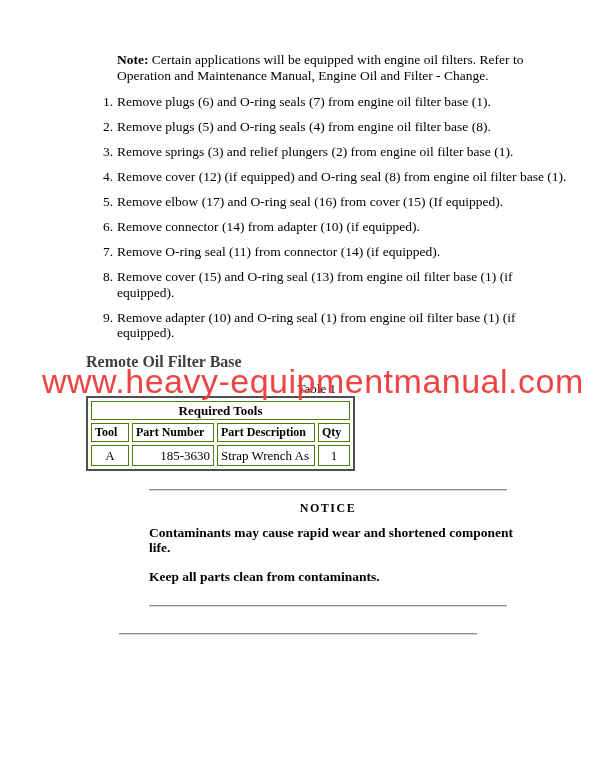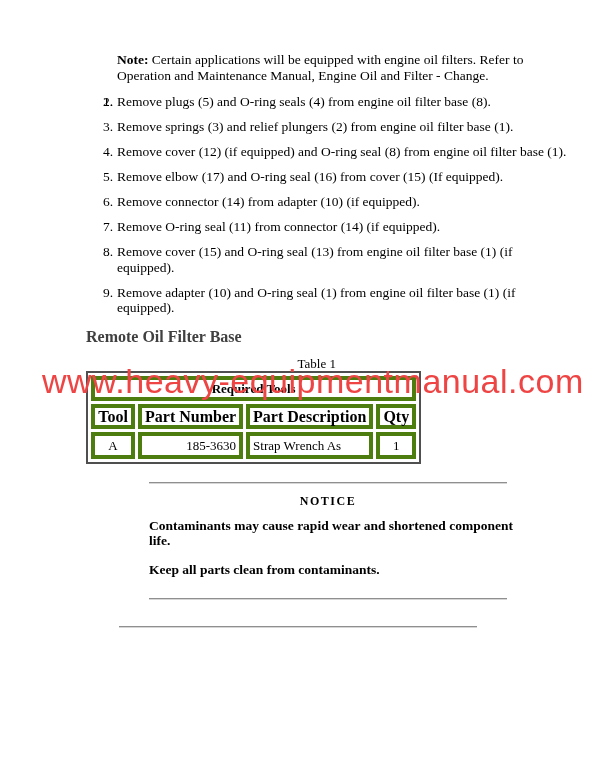--- a/index.html
+++ b/index.html
@@ -53,27 +53,27 @@
   }
   table.tools {
     margin-left: 57px;
     border: 2px solid #4f4f4f;
     border-collapse: separate;
     border-spacing: 3px;
     font-size: 13px;
     background: #ffffff;
   }
   table.tools th, table.tools td {
-    border: 4px solid #4d7c0f;
+    border: 1px solid #4d7c0f;
     padding: 1px 3px;
     line-height: 15px;
     white-space: nowrap;
   }
   th.tbl-title { text-align: center; font-weight: bold; }
-  th.col-hd { text-align: right; font-weight: bold; font-size: 16px; }
+  th.col-hd { text-align: left; font-weight: bold; font-size: 12px; }
   td.c-tool { width: 30px; text-align: center; }
   td.c-part { width: 74px; text-align: right; }
   td.c-desc { width: 90px; text-align: left; padding-left: 5px; }
   td.c-qty  { width: 24px; text-align: center; }
   th.w-tool { width: 30px; }
   th.w-part { width: 74px; }
   th.w-desc { width: 90px; }
   th.w-qty  { width: 24px; }
   table.tools td { padding-top: 2px; padding-bottom: 2px; }
 
@@ -126,20 +126,21 @@
 <div class="page">
 
   <div class="note">
     <span class="note-label">Note:</span>
     <span>Certain applications will be equipped with engine oil filters. Refer to Operation and Maintenance Manual, Engine Oil and Filter - Change.</span>
   </div>
 
   <div class="steps">
     <div class="step">
       <span class="step-num">1.</span>
+      <span>Remove plugs (6) and O-ring seals (7) from engine oil filter base (1).</span>
     </div>
     <div class="step">
       <span class="step-num">2.</span>
       <span>Remove plugs (5) and O-ring seals (4) from engine oil filter base (8).</span>
     </div>
     <div class="step">
       <span class="step-num">3.</span>
       <span>Remove springs (3) and relief plungers (2) from engine oil filter base (1).</span>
     </div>
     <div class="step">

